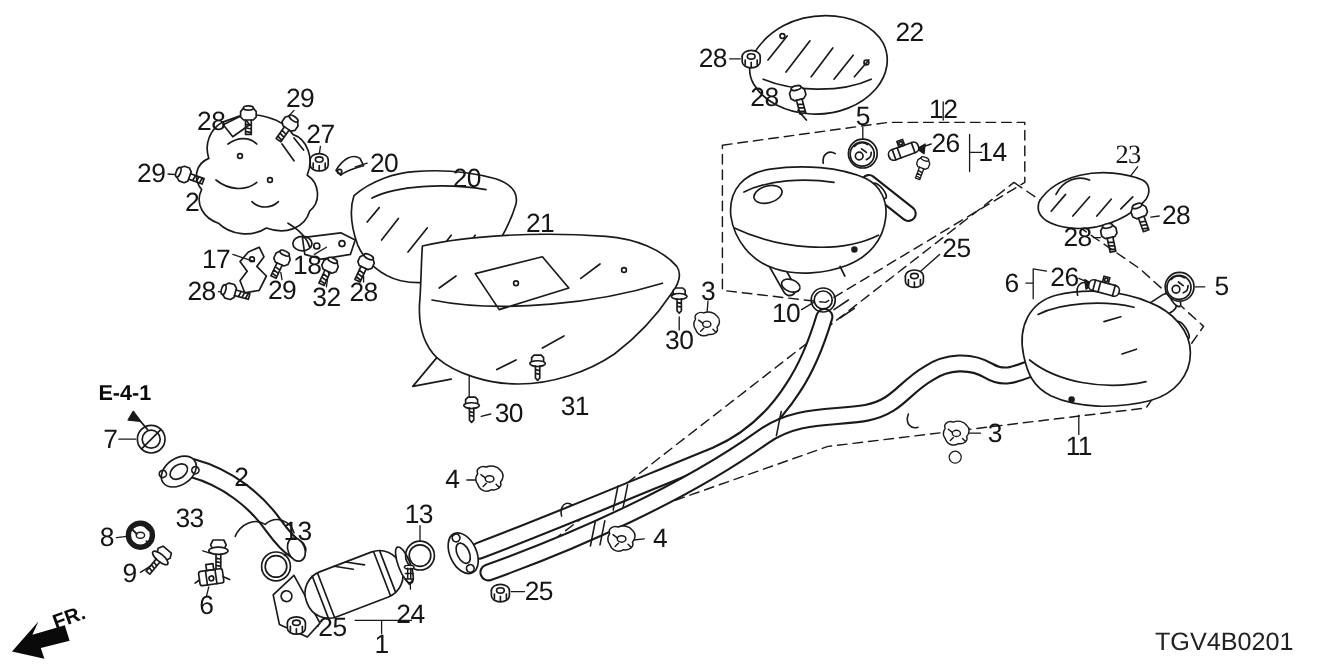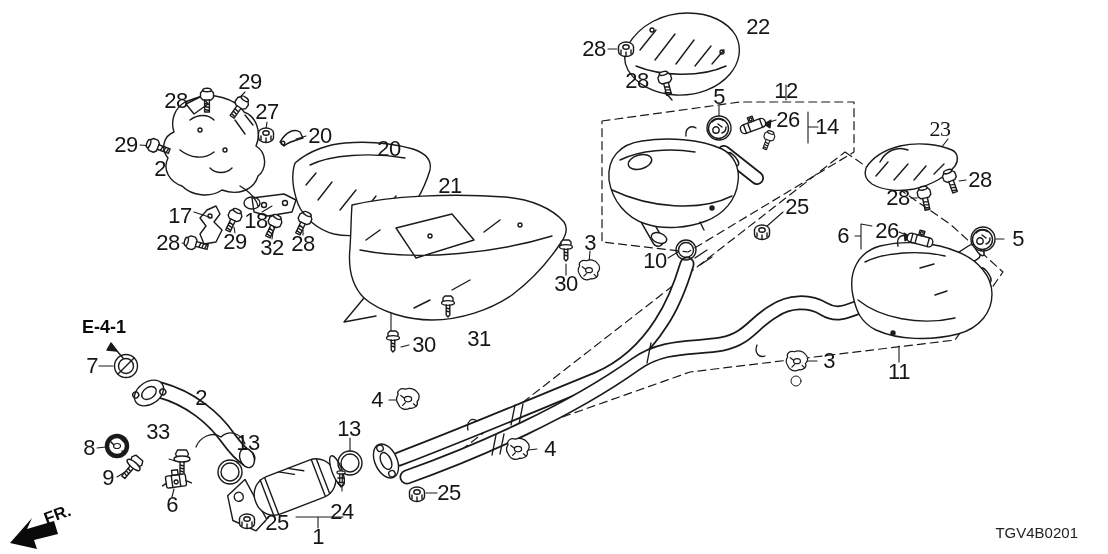--- a/index.html
+++ b/index.html
@@ -5,21 +5,21 @@
   html,body{margin:0;padding:0;background:#fff;}
   #stage{position:relative;width:1108px;height:554px;background:#ffffff;overflow:hidden;
          font-family:"Liberation Sans",sans-serif;}
   #art{position:absolute;left:0;top:0;}
   .callout{position:absolute;transform:translate(-50%,-50%);font-size:22px;line-height:1;
            color:#151515;letter-spacing:-0.5px;white-space:nowrap;}
   .ref-label{position:absolute;left:82px;top:317px;font-size:18px;font-weight:bold;
              color:#0a0a0a;letter-spacing:0px;}
   .fr-label{position:absolute;left:44px;top:505px;font-size:17px;font-weight:bold;
             color:#0a0a0a;transform:rotate(-20deg);}
-  .diagram-code{position:absolute;right:30px;top:524px;font-size:15px;color:#222;}
+  .diagram-code{position:absolute;right:30px;top:524px;font-size:21px;color:#222;}
 </style>
 </head>
 <body>
 
 <div id="stage">
 
   <svg id="art" width="1108" height="554" viewBox="0 0 1108 554" fill="none" stroke="#1a1a1a" stroke-width="1.4" stroke-linecap="round" stroke-linejoin="round">
 
     <defs>
       <g id="boltv">

